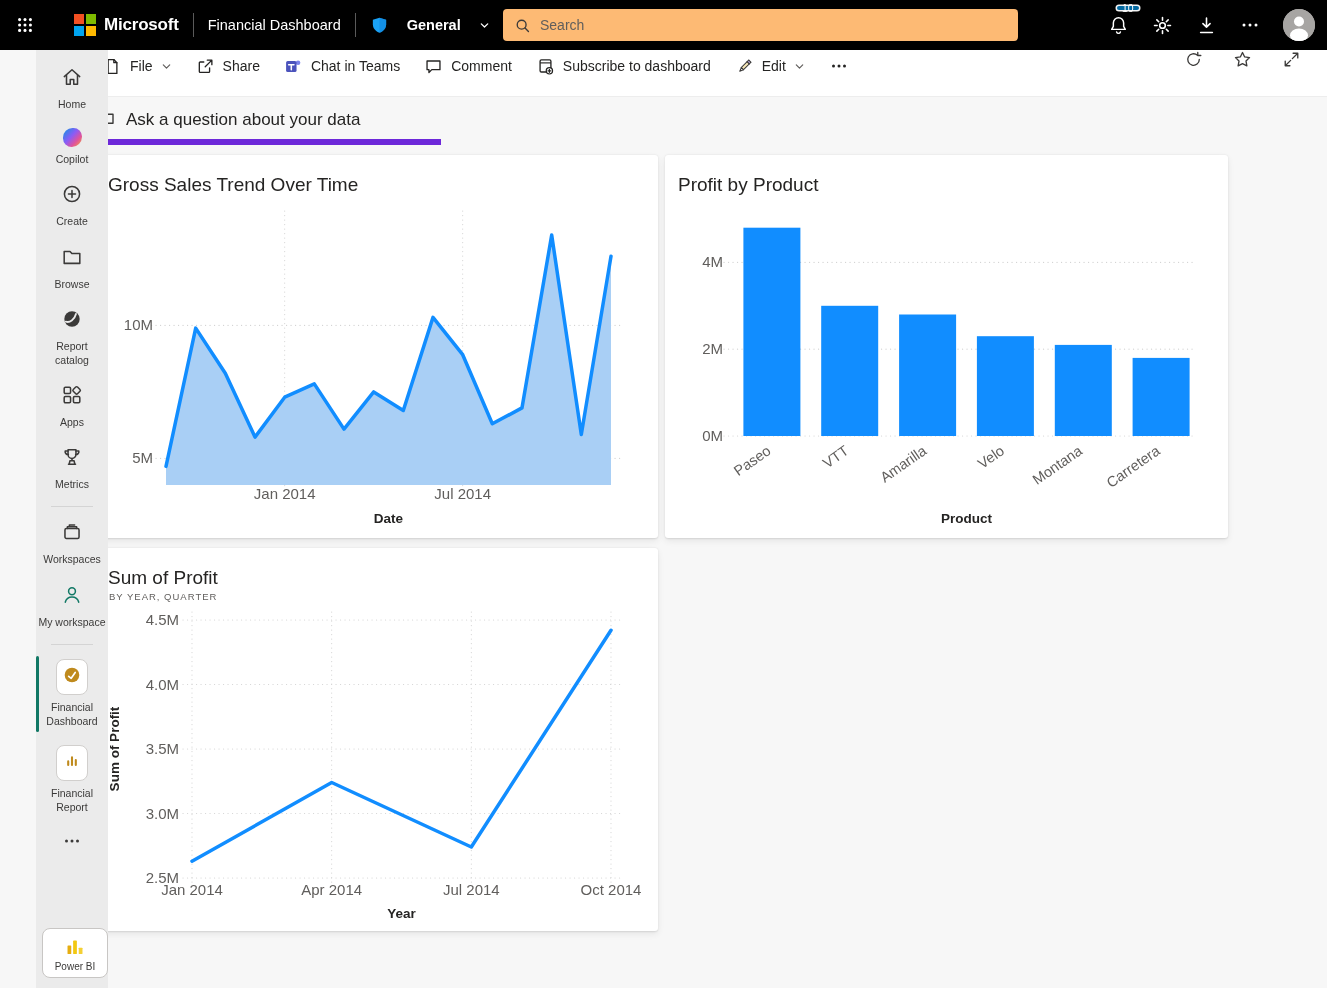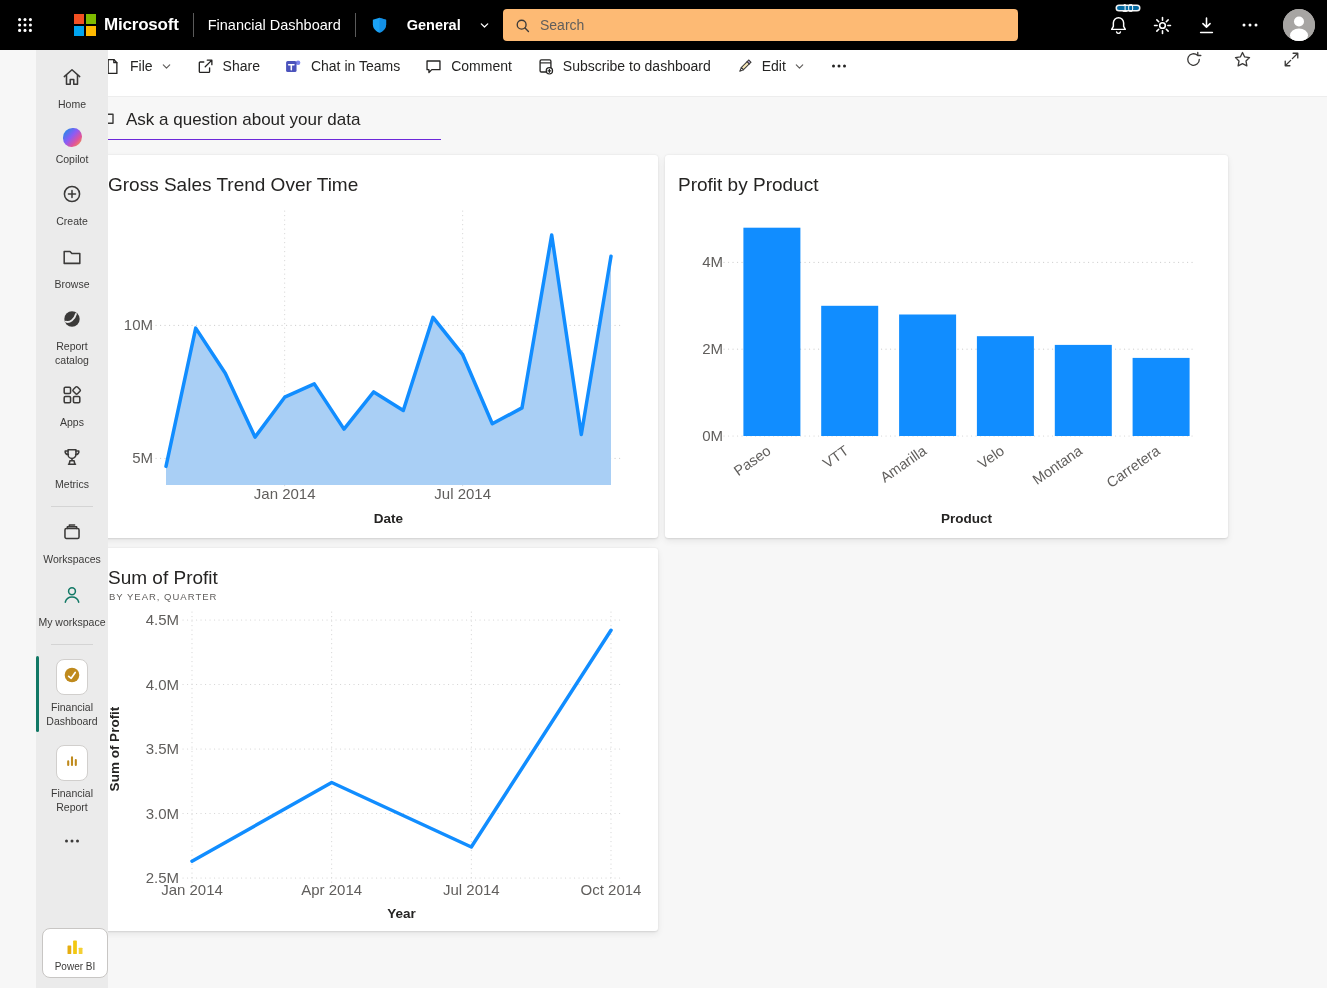--- a/index.html
+++ b/index.html
@@ -57,21 +57,21 @@
   .nav-divider { width:42px; height:1px; background:#d4d4d4; margin:6px 0; }
   .copilot-blob { width:19px; height:19px; border-radius:52% 46% 55% 48%;
               background:linear-gradient(132deg,#1f8ce6 8%,#8b5cf6 44%,#e0529c 70%,#f2a33c 96%); display:block; }
   .sidebar-footer { margin-top:auto; margin-bottom:10px; width:66px; background:#fff;
               border:1px solid #c8c6c4; border-radius:8px; display:flex; flex-direction:column;
               align-items:center; padding:7px 0 5px; cursor:pointer; }
   .sidebar-footer .label { font-size:10px; color:#3B3A39; margin-top:3px; }
 
   
   .main { position:absolute; left:72px; top:97px; right:0; bottom:0; background:#f7f7f7; }
-  .qna-wrap { position:absolute; left:23px; top:11px; width:346px; border-bottom:1px solid #6d28d9;
+  .qna-wrap { position:absolute; left:23px; top:11px; width:346px; border-bottom:6px solid #6d28d9;
               padding:2px 0 9px 1px; cursor:text; }
   .qna { display:flex; align-items:center; gap:10px; font-size:17px; color:#252423; }
   .qna .icon { color:#3B3A39; }
 
   .card { position:absolute; width:563px; height:383px; background:#fff; border-radius:3px;
           box-shadow:0 0.6px 1.8px rgba(0,0,0,.10), 0 3px 7px rgba(0,0,0,.07); cursor:pointer; }
   #card-0 { left:23px;  top:58px; }
   #card-1 { left:593px; top:58px; }
   #card-2 { left:23px;  top:451px; }
   .card-title { position:absolute; left:13px; top:19px; font-size:19px; color:#252423; }

